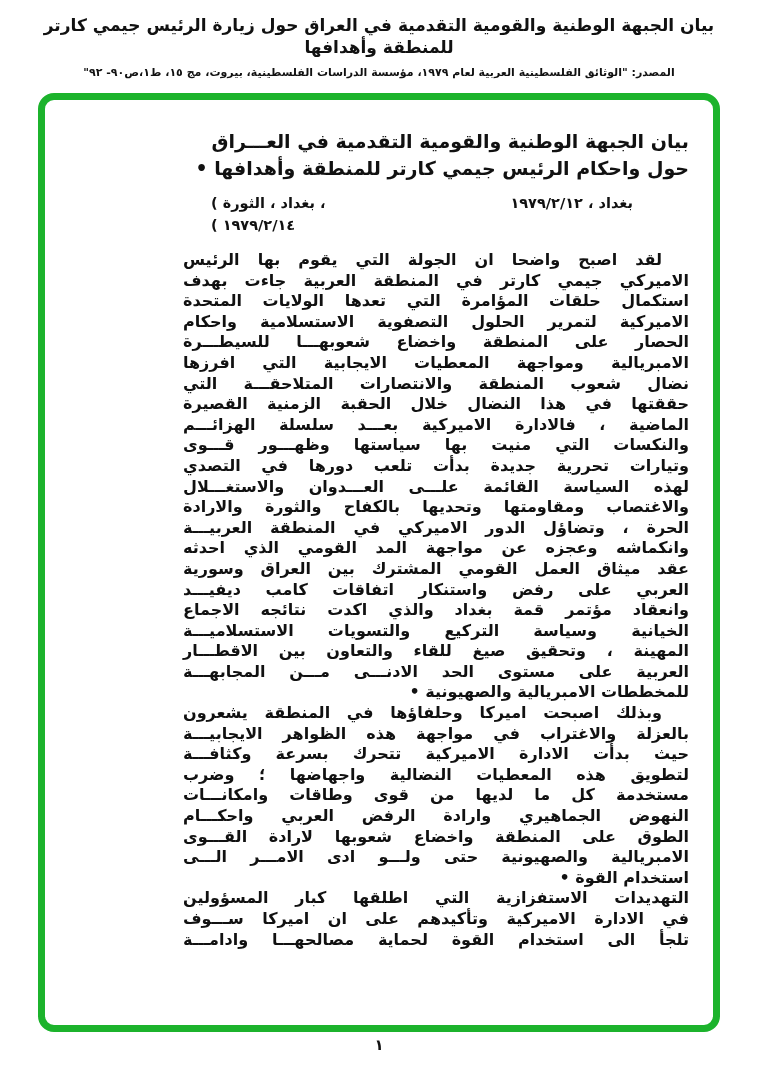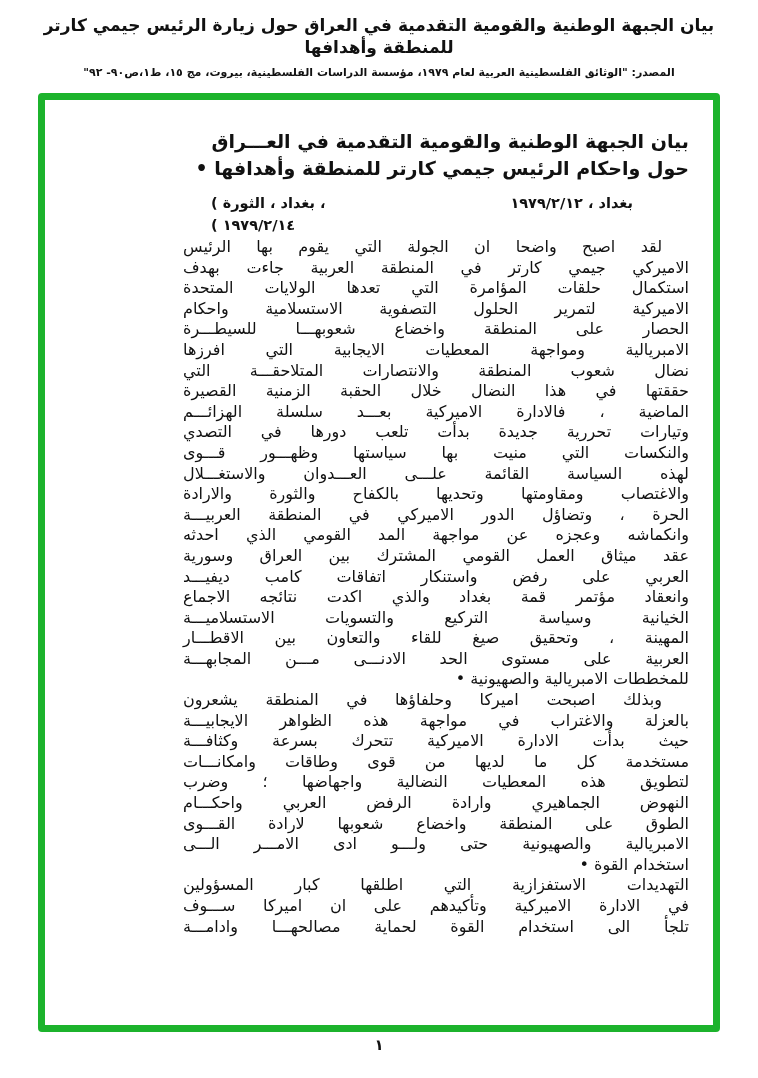--- a/index.html
+++ b/index.html
@@ -9,36 +9,36 @@
   }
   .page-header{padding-top:14px;text-align:center;direction:rtl;}
   .page-header h1{
     margin:0 30px;font-size:17px;line-height:22px;font-weight:700;
   }
   .source-line{
     margin:7px 40px 0;font-size:11px;line-height:15px;font-weight:700;direction:rtl;
   }
   .green-box{
     position:absolute;left:38px;top:93px;width:682px;height:939px;
-    box-sizing:border-box;border:7px solid #1cb32c;border-radius:4px;background:#ffffff;
+    box-sizing:border-box;border:7px solid #1cb32c;border-radius:16px;background:#ffffff;
   }
   .content{
     position:absolute;top:28px;right:24px;width:506px;direction:rtl;text-align:right;
   }
   .doc-title{font-size:19px;line-height:27px;font-weight:700;}
   .dateline{
     display:flex;direction:ltr;justify-content:space-between;align-items:flex-start;
     margin-top:11px;padding-left:28px;padding-right:56px;
     font-size:14.5px;font-weight:700;line-height:21px;
   }
   .place-date{direction:rtl;white-space:nowrap;}
   .cite-block{display:flex;flex-direction:column;}
   .cite-row{display:flex;direction:ltr;gap:5px;white-space:nowrap;}
   .cite-row + .cite-row{margin-top:1px;}
-  .doc-body{margin-top:1px;font-size:16px;line-height:20.6px;font-weight:400;}
+  .doc-body{margin-top:14px;font-size:16px;line-height:20.6px;font-weight:700;}
   .bline{text-align:justify;text-align-last:justify;direction:rtl;}
   .bline.first{text-indent:27px;}
   .bline.noflush{text-align:justify;text-align-last:right;}
   .page-num{
     position:absolute;top:1036px;left:0;width:758px;text-align:center;
     font-size:15px;font-weight:700;
   }
 </style>
 </head>
 <body style="color: rgb(17, 17, 17);">
@@ -73,38 +73,38 @@
     <div class="doc-body" id="doc-body">
         <div class="bline first" dir="rtl">لقد اصبح واضحا ان الجولة التي يقوم بها الرئيس</div>
         <div class="bline" dir="rtl">الاميركي جيمي كارتر في المنطقة العربية جاءت بهدف</div>
         <div class="bline" dir="rtl">استكمال حلقات المؤامرة التي تعدها الولايات المتحدة</div>
         <div class="bline" dir="rtl">الاميركية لتمرير الحلول التصفوية الاستسلامية واحكام</div>
         <div class="bline" dir="rtl">الحصار على المنطقة واخضاع شعوبهـــا للسيطـــرة</div>
         <div class="bline" dir="rtl">الامبريالية ومواجهة المعطيات الايجابية التي افرزها</div>
         <div class="bline" dir="rtl">نضال شعوب المنطقة والانتصارات المتلاحقـــة التي</div>
         <div class="bline" dir="rtl">حققتها في هذا النضال خلال الحقبة الزمنية القصيرة</div>
         <div class="bline" dir="rtl">الماضية ، فالادارة الاميركية بعـــد سلسلة الهزائـــم</div>
+        <div class="bline" dir="rtl">والنكسات التي منيت بها سياستها وظهـــور قـــوى</div>
         <div class="bline" dir="rtl">وتيارات تحررية جديدة بدأت تلعب دورها في التصدي</div>
-        <div class="bline" dir="rtl">والنكسات التي منيت بها سياستها وظهـــور قـــوى</div>
         <div class="bline" dir="rtl">لهذه السياسة القائمة علـــى العـــدوان والاستغـــلال</div>
         <div class="bline" dir="rtl">والاغتصاب ومقاومتها وتحديها بالكفاح والثورة والارادة</div>
         <div class="bline" dir="rtl">الحرة ، وتضاؤل الدور الاميركي في المنطقة العربيـــة</div>
         <div class="bline" dir="rtl">وانكماشه وعجزه عن مواجهة المد القومي الذي احدثه</div>
         <div class="bline" dir="rtl">عقد ميثاق العمل القومي المشترك بين العراق وسورية</div>
         <div class="bline" dir="rtl">العربي على رفض واستنكار اتفاقات كامب ديفيـــد</div>
         <div class="bline" dir="rtl">وانعقاد مؤتمر قمة بغداد والذي اكدت نتائجه الاجماع</div>
         <div class="bline" dir="rtl">الخيانية وسياسة التركيع والتسويات الاستسلاميـــة</div>
         <div class="bline" dir="rtl">المهينة ، وتحقيق صيغ للقاء والتعاون بين الاقطـــار</div>
         <div class="bline" dir="rtl">العربية على مستوى الحد الادنـــى مـــن المجابهـــة</div>
         <div class="bline noflush" dir="rtl">للمخططات الامبريالية والصهيونية •</div>
         <div class="bline first" dir="rtl">وبذلك اصبحت اميركا وحلفاؤها في المنطقة يشعرون</div>
         <div class="bline" dir="rtl">بالعزلة والاغتراب في مواجهة هذه الظواهر الايجابيـــة</div>
         <div class="bline" dir="rtl">حيث بدأت الادارة الاميركية تتحرك بسرعة وكثافـــة</div>
+        <div class="bline" dir="rtl">لتطويق هذه المعطيات النضالية واجهاضها ؛ وضرب</div>
         <div class="bline" dir="rtl">مستخدمة كل ما لديها من قوى وطاقات وامكانـــات</div>
-        <div class="bline" dir="rtl">لتطويق هذه المعطيات النضالية واجهاضها ؛ وضرب</div>
         <div class="bline" dir="rtl">النهوض الجماهيري وارادة الرفض العربي واحكـــام</div>
         <div class="bline" dir="rtl">الطوق على المنطقة واخضاع شعوبها لارادة القـــوى</div>
         <div class="bline" dir="rtl">الامبريالية والصهيونية حتى ولـــو ادى الامـــر الـــى</div>
         <div class="bline noflush" dir="rtl">استخدام القوة •</div>
         <div class="bline" dir="rtl">التهديدات الاستفزازية التي اطلقها كبار المسؤولين</div>
         <div class="bline" dir="rtl">في الادارة الاميركية وتأكيدهم على ان اميركا ســـوف</div>
         <div class="bline" dir="rtl">تلجأ الى استخدام القوة لحماية مصالحهـــا وادامـــة</div>
       </div>
   </div>
 </div>

